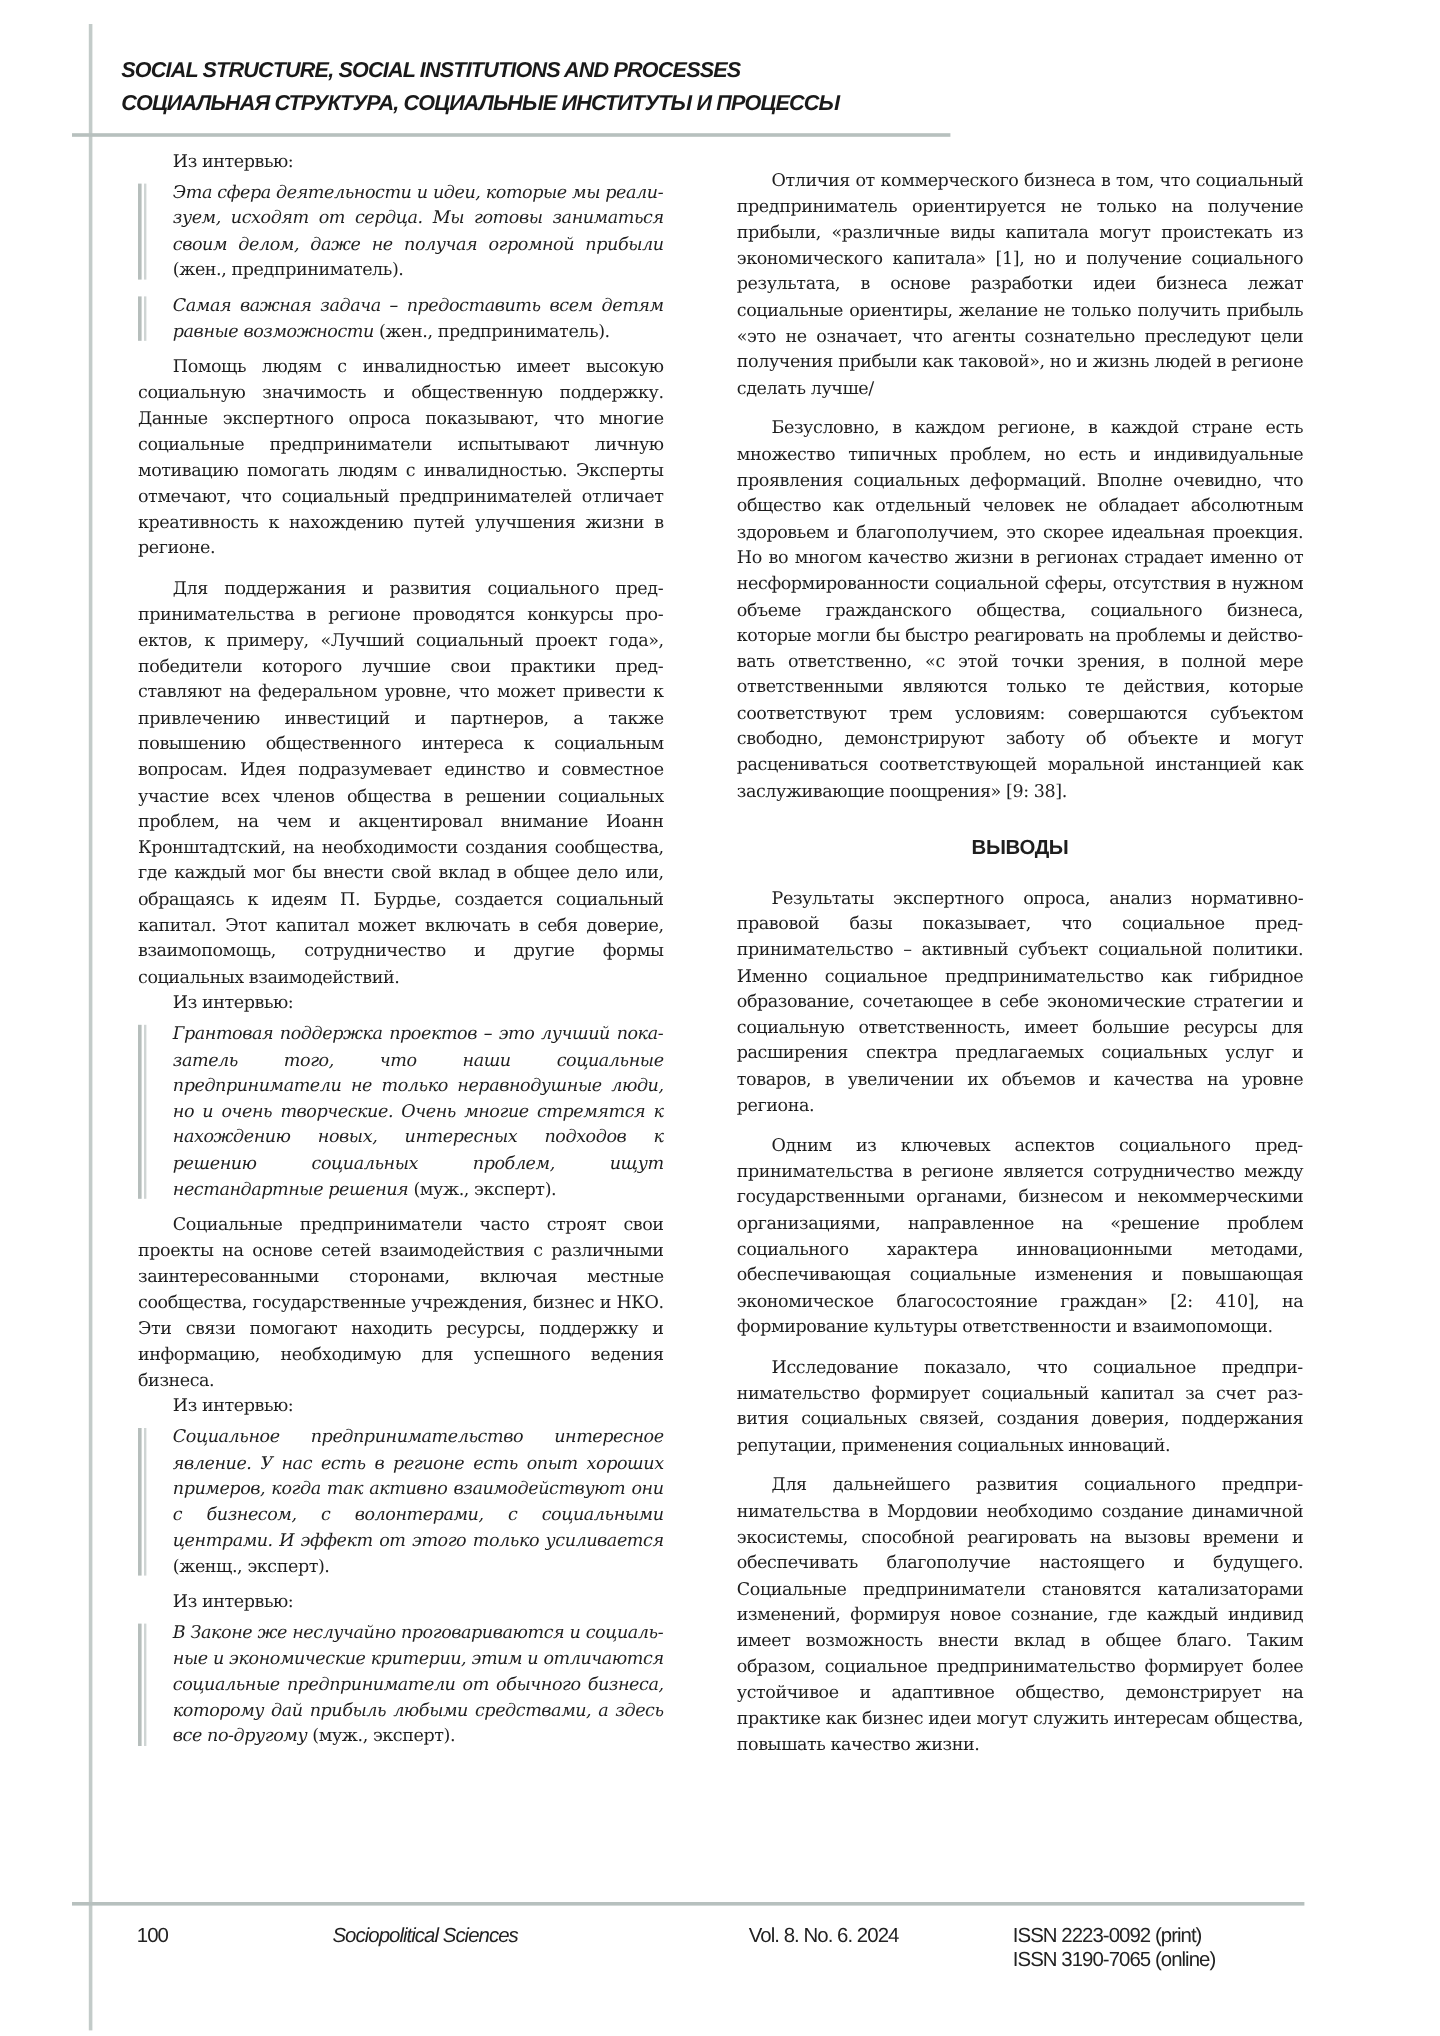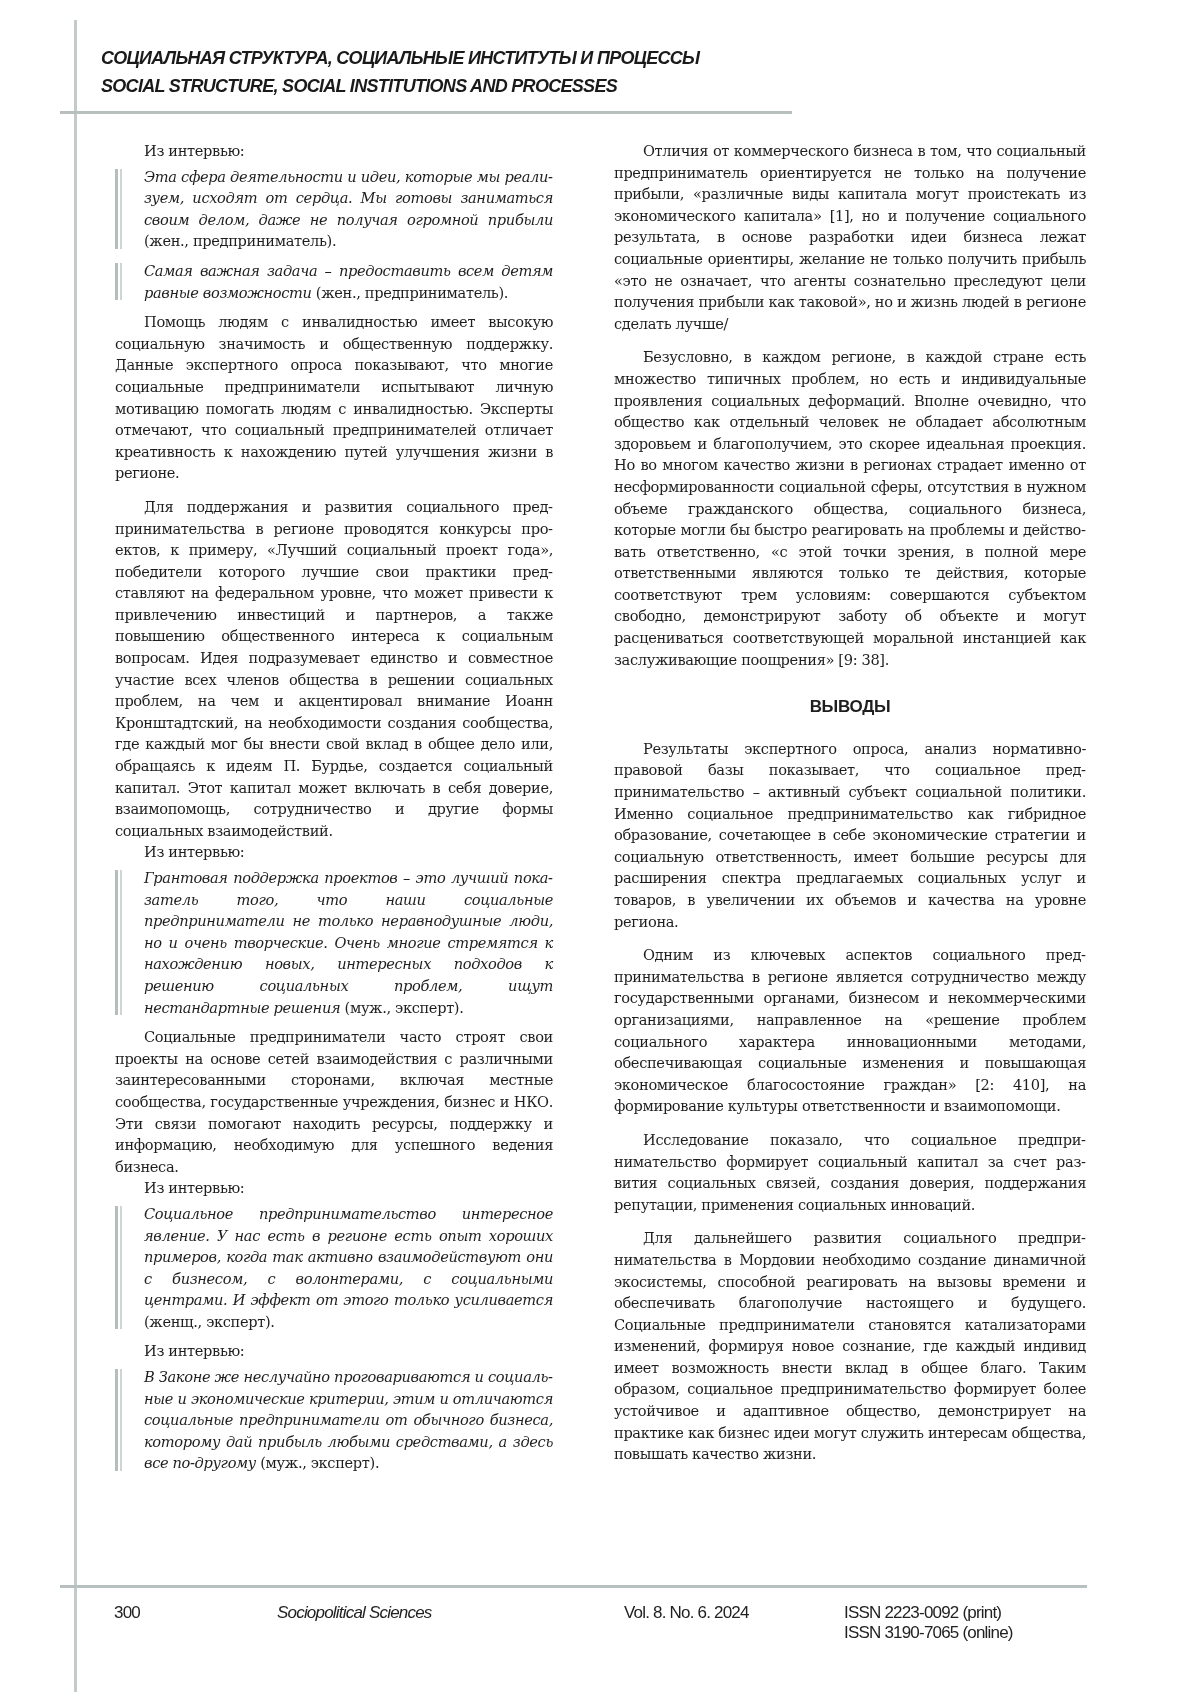--- a/index.html
+++ b/index.html
@@ -8,21 +8,21 @@
 
     .vrule { position: absolute; left: 74px; top: 20px; width: 3px; height: 1672px; background: #c3cbc9; }
     .hrule-top { position: absolute; left: 60px; top: 111px; width: 732px; height: 3px; background: #b7c0be; }
     .hrule-bottom { position: absolute; left: 60px; top: 1585px; width: 1027px; height: 3px; background: #b7c0be; }
 
     .running-head { position: absolute; left: 101px; top: 44px; font-family: "Liberation Sans", sans-serif;
       font-style: italic; font-weight: bold; font-size: 18px; letter-spacing: -0.7px; color: #1a1a1a; line-height: 28px; }
 
     .col { position: absolute; font-family: "DejaVu Serif", serif; font-size: 14.6px; line-height: 21.6px;
       text-align: justify; hyphens: manual; letter-spacing: -0.35px; }
-    .col-left { left: 115px; top: 140px; width: 438px; }
+    .col-left { left: 115px; top: 124px; width: 438px; }
     .col-right { left: 614px; top: 140px; width: 472px; }
 
     .p { text-indent: 29px; }
     .p + .p { margin-top: 12px; }
     .lead { padding-left: 29px; }
     .quote { position: relative; padding-left: 29px; margin: 4px 0 8px 0; }
     .quote::before { content: ""; position: absolute; left: 0; top: 3px; bottom: 3px; width: 3px; background: #b6bebc; }
     .quote::after { content: ""; position: absolute; left: 5px; top: 3px; bottom: 3px; width: 2px; background: #cfd5d4; }
     .qi { font-style: italic; }
     .gap { margin-top: 8px; }
@@ -38,22 +38,22 @@
     .footer-issn { left: 844px; }
   </style>
 </head>
 <body>
 
 <div class="vrule"></div>
 <div class="hrule-top"></div>
 <div class="hrule-bottom"></div>
 
 <header class="running-head">
+  <div>SOCIAL STRUCTURE, SOCIAL INSTITUTIONS AND PROCESSES</div>
   <div>СОЦИАЛЬНАЯ СТРУКТУРА, СОЦИАЛЬНЫЕ ИНСТИТУТЫ И ПРОЦЕССЫ</div>
-  <div>SOCIAL STRUCTURE, SOCIAL INSTITUTIONS AND PROCESSES</div>
 </header>
 
 <main class="col col-left">
   <p class="lead">Из интервью:</p>
   <blockquote class="quote">
     <span class="qi">Эта сфера деятельности и идеи, которые мы реали­зуем, исходят от сердца. Мы готовы заниматься сво­им делом, даже не получая огромной прибыли</span><span> (жен., предприниматель).</span>
   </blockquote>
   <blockquote class="quote">
     <span class="qi">Самая важная задача – предоставить всем детям равные возможности</span><span> (жен., предприниматель).</span>
   </blockquote>
@@ -77,19 +77,19 @@
 <section class="col col-right">
   <p class="p">Отличия от коммерческого бизнеса в том, что со­циальный предприниматель ориентируется не только на получение прибыли, «различные виды капитала могут проистекать из экономического капитала» [1], но и получение социального результата, в основе раз­работки идеи бизнеса лежат социальные ориентиры, желание не только получить прибыль «это не означает, что агенты сознательно преследуют цели получения прибыли как таковой», но и жизнь людей в регионе сделать лучше/</p>
   <p class="p">Безусловно, в каждом регионе, в каждой стране есть множество типичных проблем, но есть и инди­видуальные проявления социальных деформаций. Вполне очевидно, что общество как отдельный человек не обладает абсолютным здоровьем и благополучием, это скорее идеальная проекция. Но во многом качество жизни в регионах страдает именно от несформирован­ности социальной сферы, отсутствия в нужном объеме гражданского общества, социального бизнеса, которые могли бы быстро реагировать на проблемы и действо­вать ответственно, «с этой точки зрения, в полной мере ответственными являются только те действия, которые соответствуют трем условиям: совершаются субъектом свободно, демонстрируют заботу об объекте и могут расцениваться соответствующей моральной инстанци­ей как заслуживающие поощрения» [9: 38].</p>
   <h2 class="section-heading">ВЫВОДЫ</h2>
   <p class="p">Результаты экспертного опроса, анализ норматив­но-правовой базы показывает, что социальное пред­принимательство – активный субъект социальной по­литики. Именно социальное предпринимательство как гибридное образование, сочетающее в себе экономиче­ские стратегии и социальную ответственность, имеет большие ресурсы для расширения спектра предлагае­мых социальных услуг и товаров, в увеличении их объ­емов и качества на уровне региона.</p>
   <p class="p">Одним из ключевых аспектов социального пред­принимательства в регионе является сотрудниче­ство между государственными органами, бизнесом и некоммерческими организациями, направленное на «решение проблем социального характера иннова­ционными методами, обеспечивающая социальные изменения и повышающая экономическое благососто­яние граждан» [2: 410], на формирование культуры от­ветственности и взаимопомощи.</p>
   <p class="p">Исследование показало, что социальное предпри­нимательство формирует социальный капитал за счет раз­вития социальных связей, создания доверия, поддержа­ния репутации, применения социальных инноваций.</p>
   <p class="p">Для дальнейшего развития социального предпри­нимательства в Мордовии необходимо создание дина­мичной экосистемы, способной реагировать на вызо­вы времени и обеспечивать благополучие настоящего и будущего. Социальные предприниматели становятся катализаторами изменений, формируя новое сознание, где каждый индивид имеет возможность внести вклад в общее благо. Таким образом, социальное предприни­мательство формирует более устойчивое и адаптивное общество, демонстрирует на практике как бизнес идеи могут служить интересам общества, повышать качест­во жизни.</p>
 </section>
 
-<div class="footer footer-page">300</div>
+<div class="footer footer-page">100</div>
 <div class="footer footer-journal">Sociopolitical Sciences</div>
 <div class="footer footer-vol">Vol. 8. No. 6. 2024</div>
 <div class="footer footer-issn">
   <div>ISSN 2223-0092 (print)</div>
   <div>ISSN 3190-7065 (online)</div>
 </div>
 
 </body></html>

